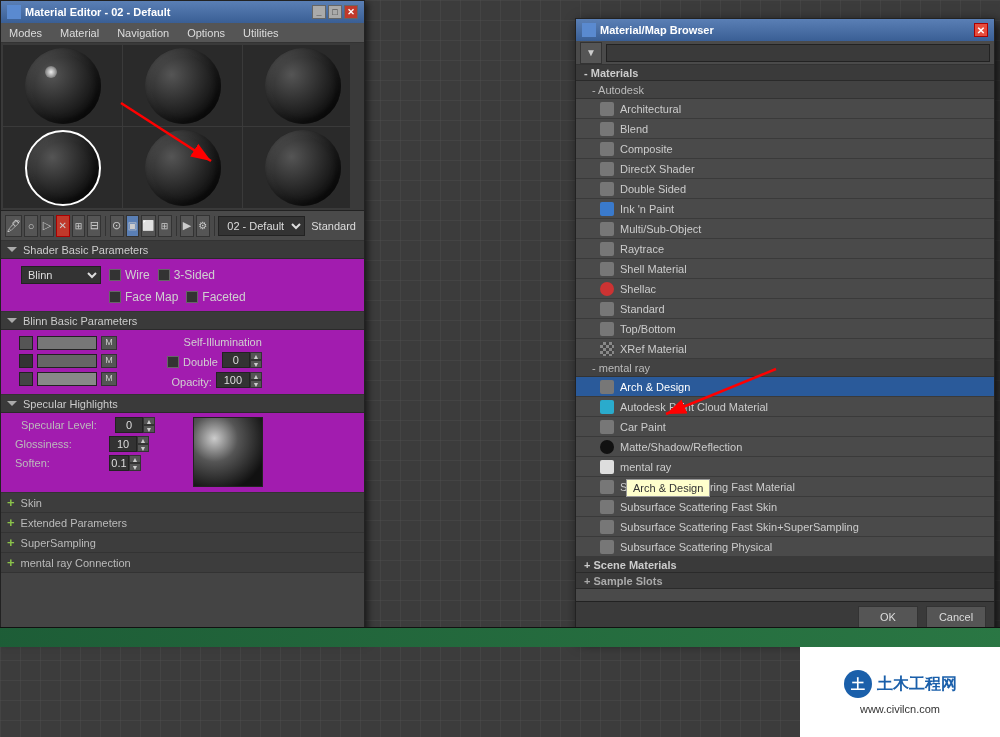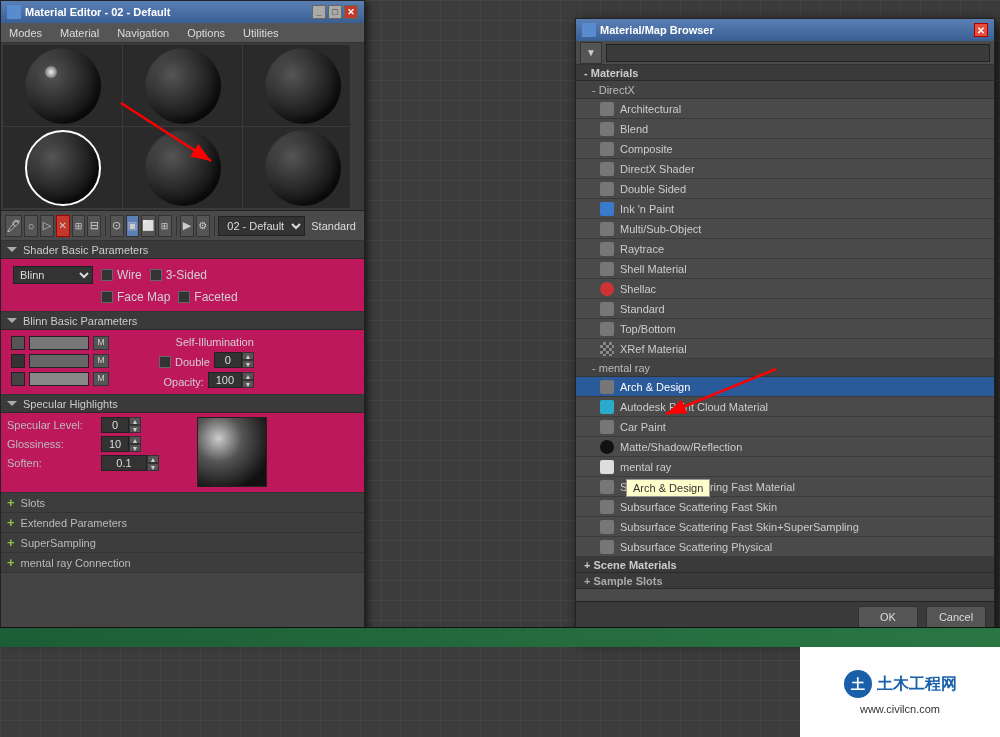--- a/index.html
+++ b/index.html
@@ -198,22 +198,22 @@
 
     .section-header .arrow {
       width: 0; height: 0;
       border-left: 5px solid transparent;
       border-right: 5px solid transparent;
       border-top: 5px solid #aaa;
       margin-right: 6px;
     }
 
     .section-content {
-      background: #be185d;
-      padding: 4px 6px;
+      background: #a21caf;
+      padding: 4px 14px;
       border-bottom: 1px solid #333;
     }
 
     
     .shader-params {
       display: flex;
       align-items: center;
       gap: 8px;
       flex-wrap: wrap;
       padding: 3px 6px;
@@ -674,21 +674,21 @@
   </div>
 
   <div class="section-header">
     <div class="arrow"></div>
     <span>Specular Highlights</span>
   </div>
   <div class="section-content" style="position:relative; min-height: 80px;">
     <div style="display:flex; gap:8px; align-items:flex-start;">
       <div>
         <div style="display:flex; align-items:center; gap:4px; margin-bottom:3px;">
-          <span style="font-size:11px; color:#bbb; width:90px;">Specular Level:</span>
+          <span style="font-size:11px; color:#bbb; width:90px;margin-left:6px;">Specular Level:</span>
           <div class="spinner-field">
             <input class="spinner-input" value="0" style="width: 28px;">
             <div class="spinner-arrows">
               <div class="spin-btn">▲</div>
               <div class="spin-btn">▼</div>
             </div>
           </div>
         </div>
         <div style="display:flex; align-items:center; gap:4px; margin-bottom:3px;">
           <span style="font-size:11px; color:#bbb; width:90px;">Glossiness:</span>
@@ -696,36 +696,36 @@
             <input class="spinner-input" value="10" style="width: 28px;">
             <div class="spinner-arrows">
               <div class="spin-btn">▲</div>
               <div class="spin-btn">▼</div>
             </div>
           </div>
         </div>
         <div style="display:flex; align-items:center; gap:4px;">
           <span style="font-size:11px; color:#bbb; width:90px;">Soften:</span>
           <div class="spinner-field">
-            <input class="spinner-input" value="0.1" style="width: 46px;">
+            <input class="spinner-input" value="0.1" style="width: 20px;">
             <div class="spinner-arrows">
               <div class="spin-btn">▲</div>
               <div class="spin-btn">▼</div>
             </div>
           </div>
         </div>
       </div>
 
       <div style="width:70px;height:70px;background:radial-gradient(ellipse at 30% 30%, #ccc 0%, #555 35%, #111 80%);border:1px solid #222;margin-left:30px;"></div>
     </div>
   </div>
 
   <div class="collapsible-row">
     <span class="plus-icon">+</span>
-    <span>Slots</span>
+    <span>Skin</span>
   </div>
   <div class="collapsible-row">
     <span class="plus-icon">+</span>
     <span>Extended Parameters</span>
   </div>
   <div class="collapsible-row">
     <span class="plus-icon">+</span>
     <span>SuperSampling</span>
   </div>
   <div class="collapsible-row">
@@ -747,21 +747,21 @@
     <div class="toolbar-btn" style="font-size:10px;">▼</div>
     <input class="browser-search" type="text" value="" style="">
   </div>
 
   <div class="browser-list">
 
     <div class="list-section-header">
       <span>- Materials</span>
     </div>
     <div class="list-subsection-header">
-      <span>- DirectX</span>
+      <span>- Autodesk</span>
     </div>
 
     <div class="list-item">
       <div class="list-item-icon icon-gray"></div>
       <span>Architectural</span>
     </div>
     <div class="list-item">
       <div class="list-item-icon icon-gray"></div>
       <span>Blend</span>
     </div>

